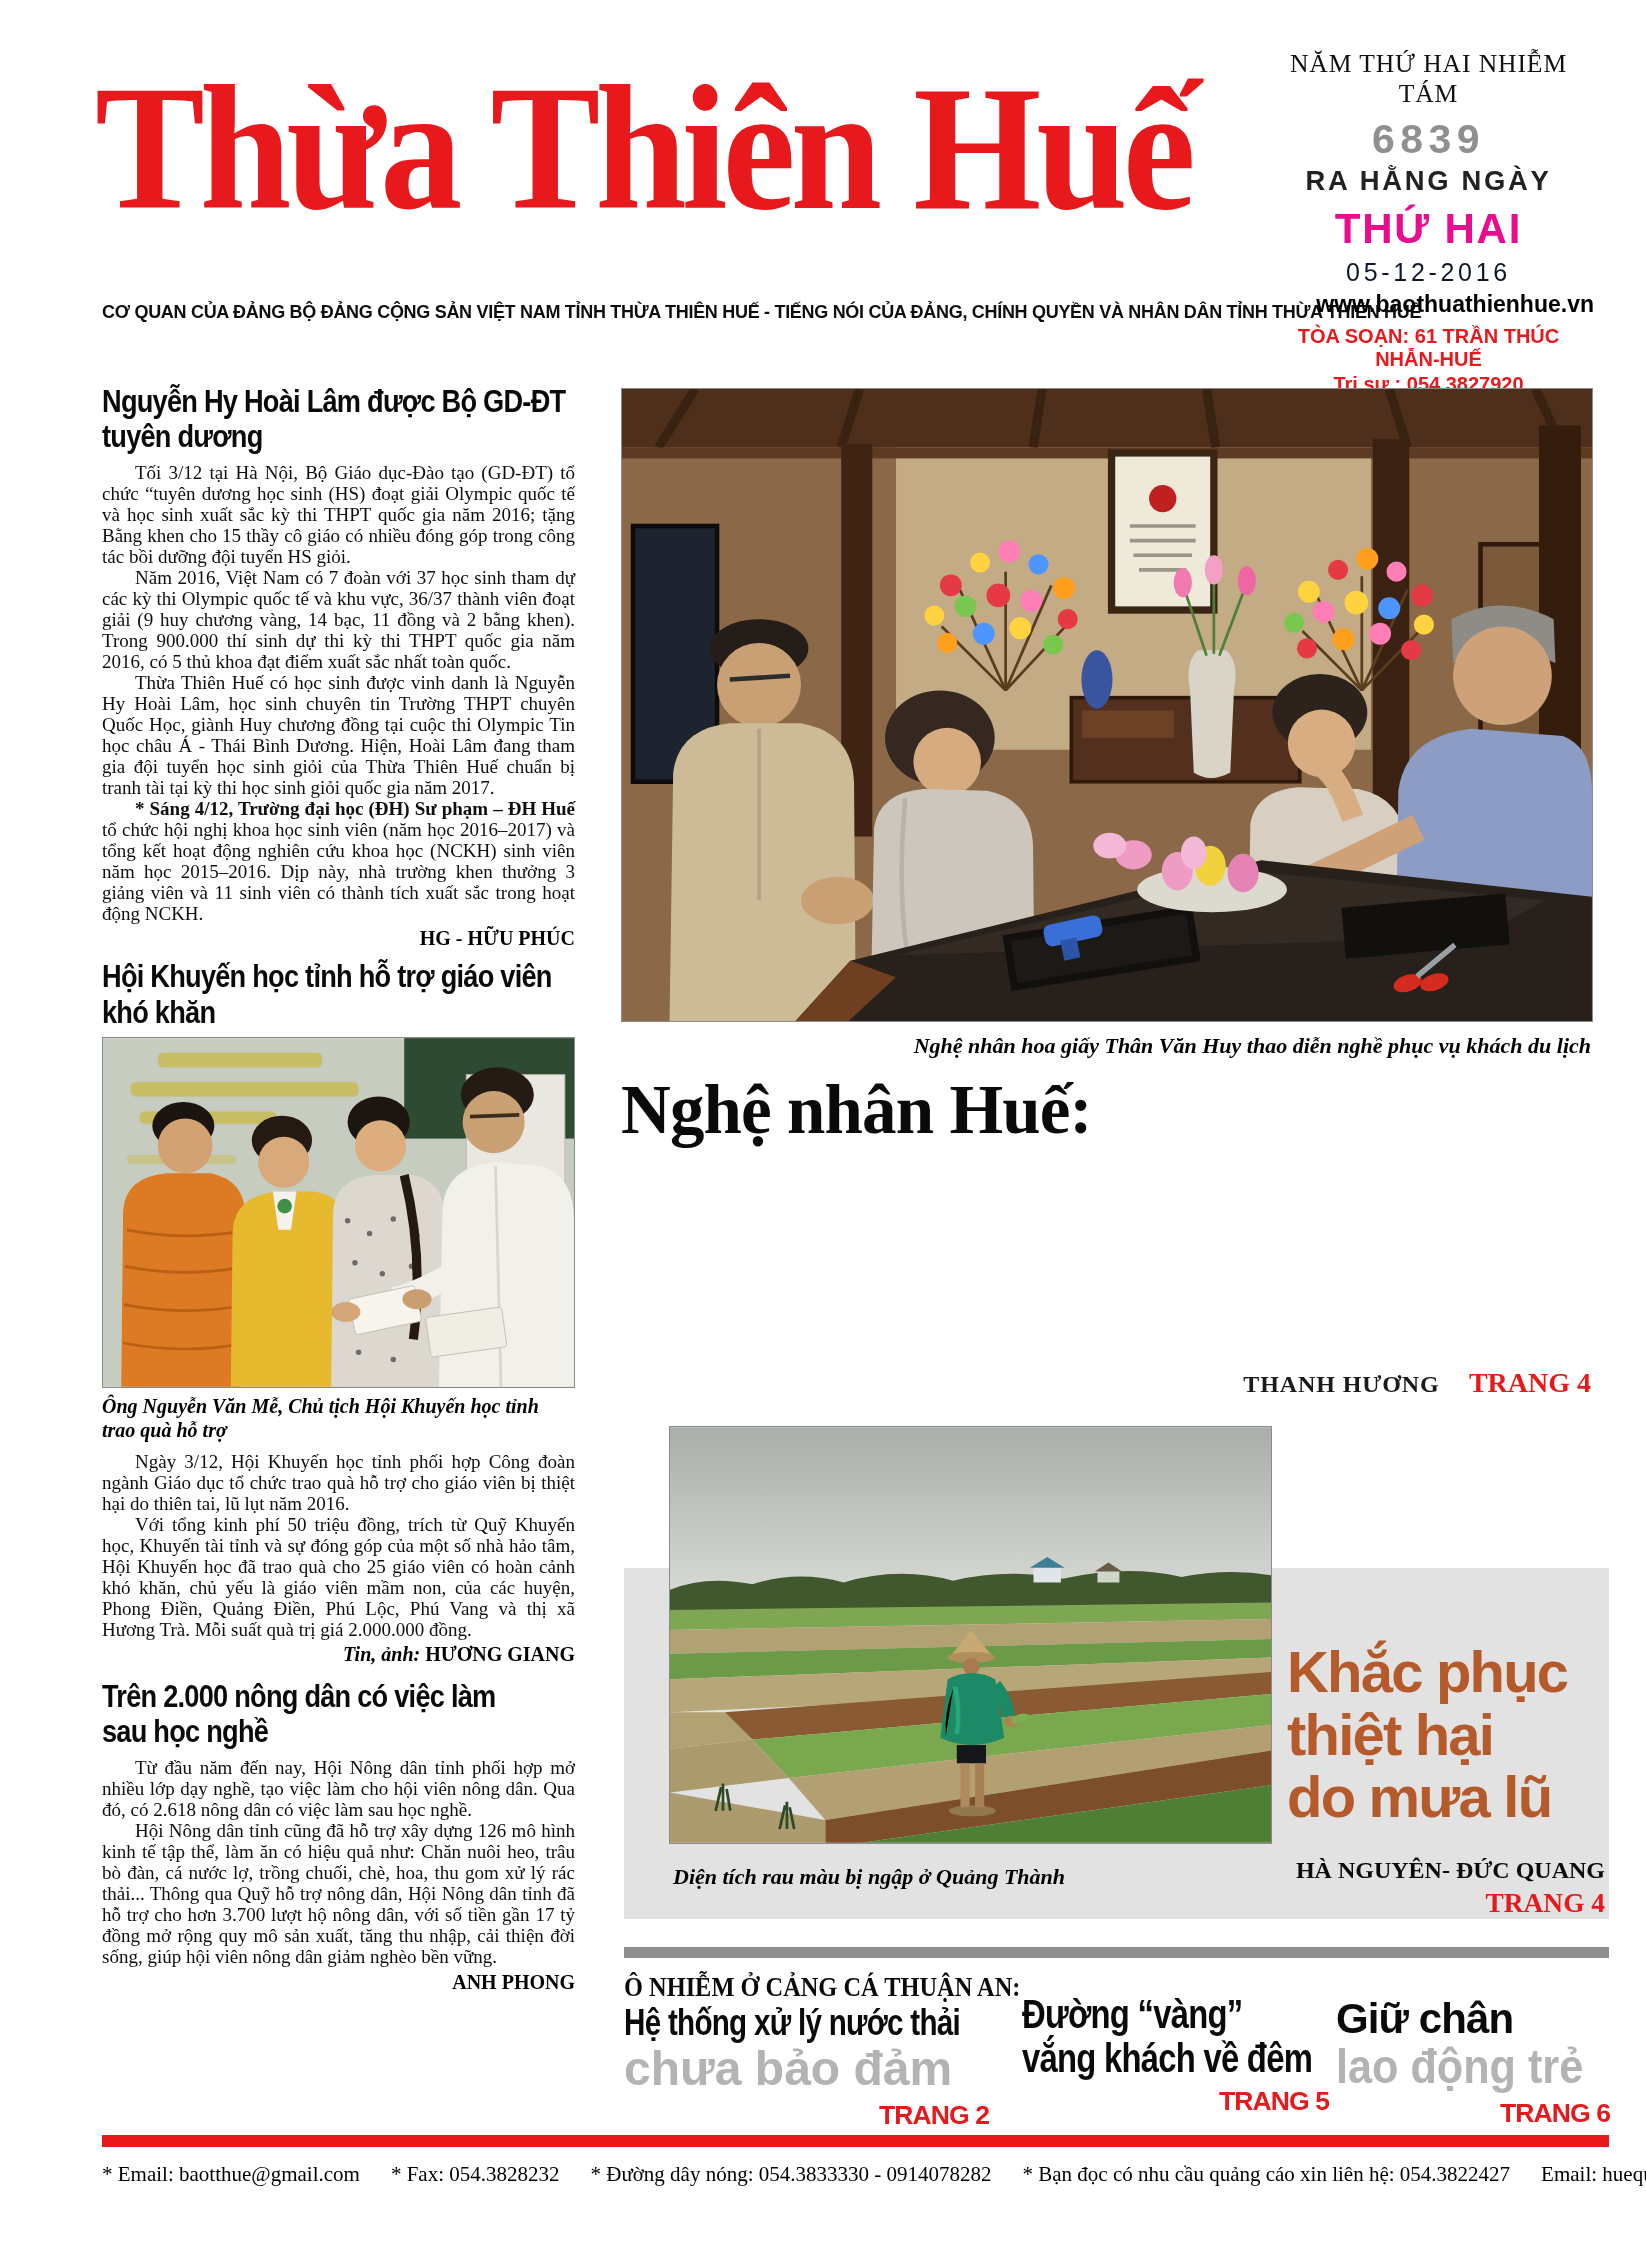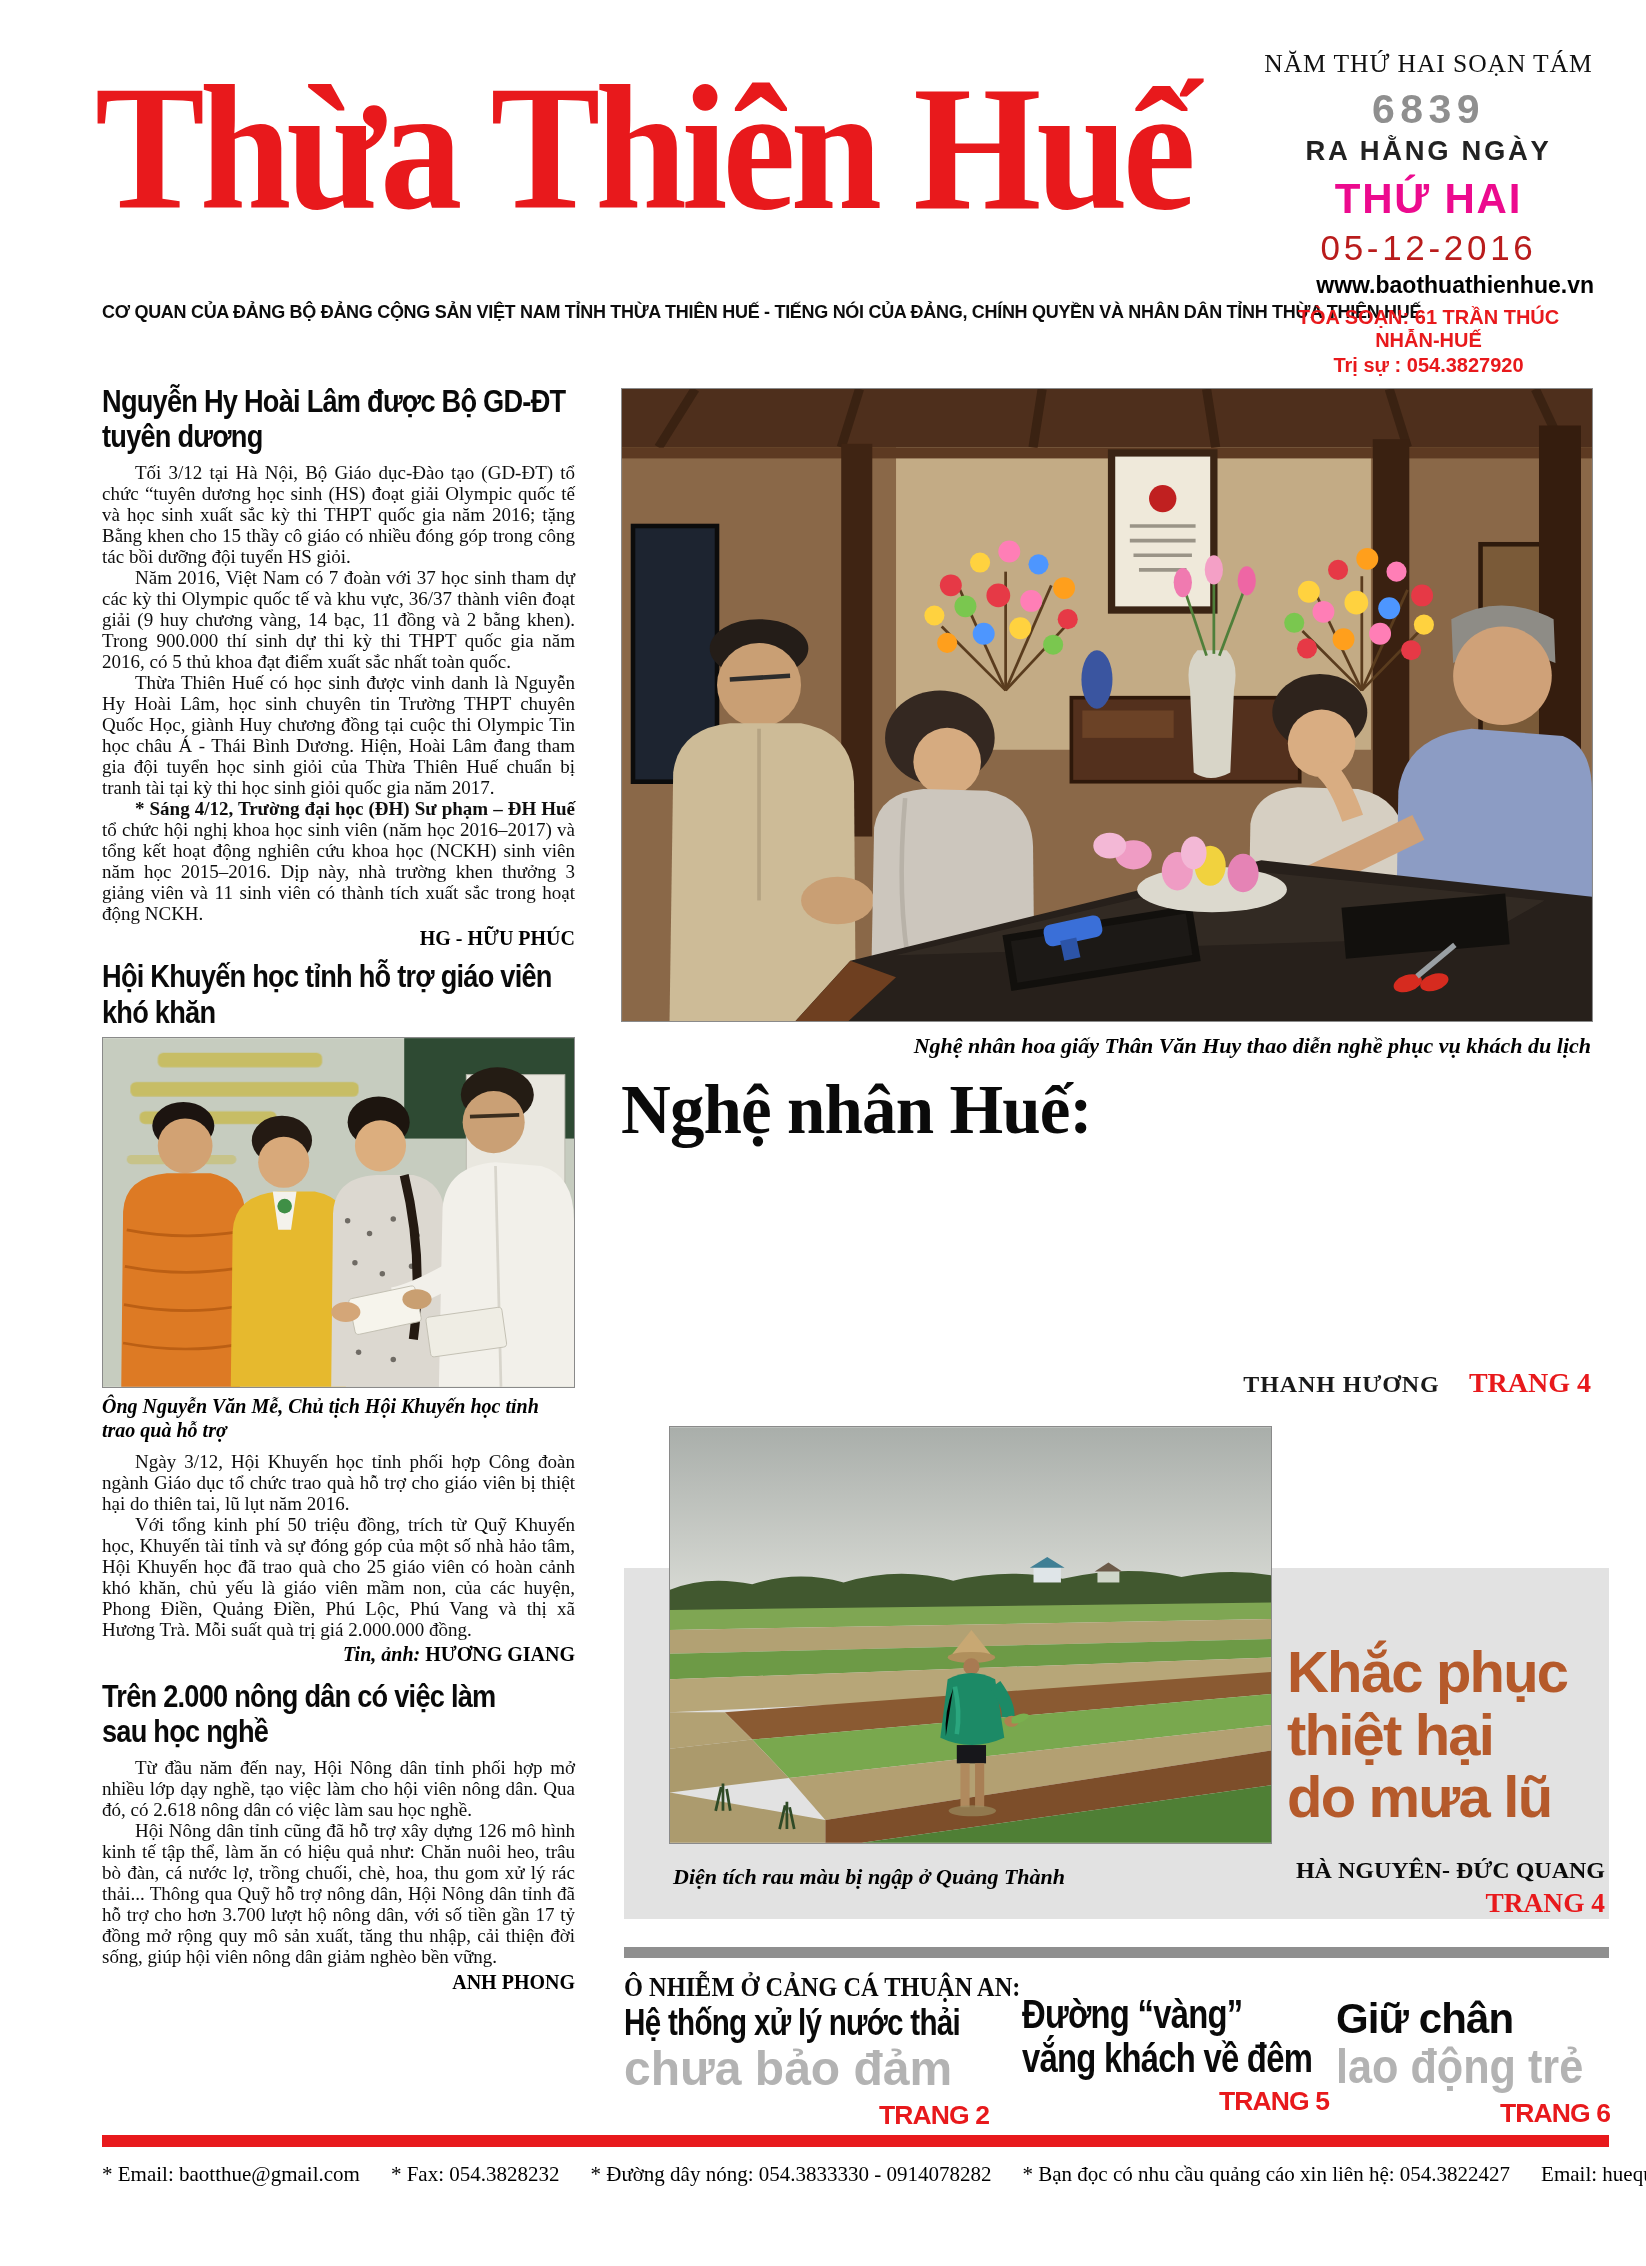--- a/index.html
+++ b/index.html
@@ -12,21 +12,21 @@
   .mast{left:95px;top:42px;width:1160px;height:247px;}
   .mast-inner{font-family:"Liberation Serif",serif;font-weight:bold;font-size:179px;
               letter-spacing:-5.5px;color:#e8191c;transform:scaleX(.92);line-height:1.18;}
   .tagline{left:102px;top:302px;width:1160px;font-family:"Liberation Sans",sans-serif;
            font-weight:bold;font-size:18px;letter-spacing:-0.3px;white-space:nowrap;color:#0d0d0d;}
   .infobox{left:1263px;top:49px;width:331px;text-align:center;font-family:"Liberation Sans",sans-serif;}
   .ib-year{font-family:"Liberation Serif",serif;font-size:25.6px;letter-spacing:0.9px;margin-bottom:7.3px;}
   .ib-issue{font-weight:bold;font-size:41px;color:#8f8f8f;letter-spacing:5.5px;margin-bottom:1.8px;}
   .ib-freq{font-size:27.4px;font-weight:bold;letter-spacing:2.7px;color:#222;margin-bottom:4.6px;}
   .ib-day{font-size:42px;font-weight:bold;color:#ec0a8e;letter-spacing:1.8px;margin-bottom:4.6px;margin-top:8px;}
-  .ib-date{font-size:35px;letter-spacing:3.7px;color:#b91c1c;margin-bottom:4.6px;}
+  .ib-date{font-size:25px;letter-spacing:3.7px;color:#0f172a;margin-bottom:4.6px;}
   .ib-url{font-size:23px;font-weight:bold;color:#000;margin-bottom:6.4px;text-align:right;}
   .ib-office{font-size:20px;font-weight:bold;color:#e8191c;margin-bottom:2.7px;}
   .ib-phone{font-size:20px;font-weight:bold;color:#e8191c;}
 
   
   .leftcol{left:102px;top:384px;width:473px;}
   .lc-h{font-family:"Liberation Sans",sans-serif;font-weight:bold;font-size:32px;
         line-height:1.1;letter-spacing:-0.9px;color:#0a0a0a;margin:0 0 7.3px 0;}
   .lc-h .sq{transform:scaleX(.85);}
   .body p{margin:0;font-size:19px;line-height:21px;text-align:justify;text-indent:33px;color:#0e0e0e;}
@@ -83,21 +83,21 @@
 <body>
 
 <div class="page">
 
   <div class="abs mast">
     <span class="sq mast-inner">Thừa Thiên Huế</span>
   </div>
   <div class="abs tagline">CƠ QUAN CỦA ĐẢNG BỘ ĐẢNG CỘNG SẢN VIỆT NAM TỈNH THỪA THIÊN HUẾ  -  TIẾNG NÓI CỦA ĐẢNG, CHÍNH QUYỀN VÀ NHÂN DÂN TỈNH THỪA THIÊN HUẾ</div>
 
   <div class="abs infobox">
-    <div class="ib-year">NĂM THỨ HAI SOẠN TÁM</div>
+    <div class="ib-year">NĂM THỨ HAI NHIỄM TÁM</div>
     <div class="ib-issue">6839</div>
     <div class="ib-freq">RA HẰNG NGÀY</div>
     <div class="ib-day">THỨ HAI</div>
     <div class="ib-date">05-12-2016</div>
     <div class="ib-url">www.baothuathienhue.vn</div>
     <div class="ib-office">TÒA SOẠN: 61 TRẦN THÚC NHẪN-HUẾ</div>
     <div class="ib-phone">Trị sự : 054.3827920</div>
   </div>
 
   <div class="abs leftcol">

